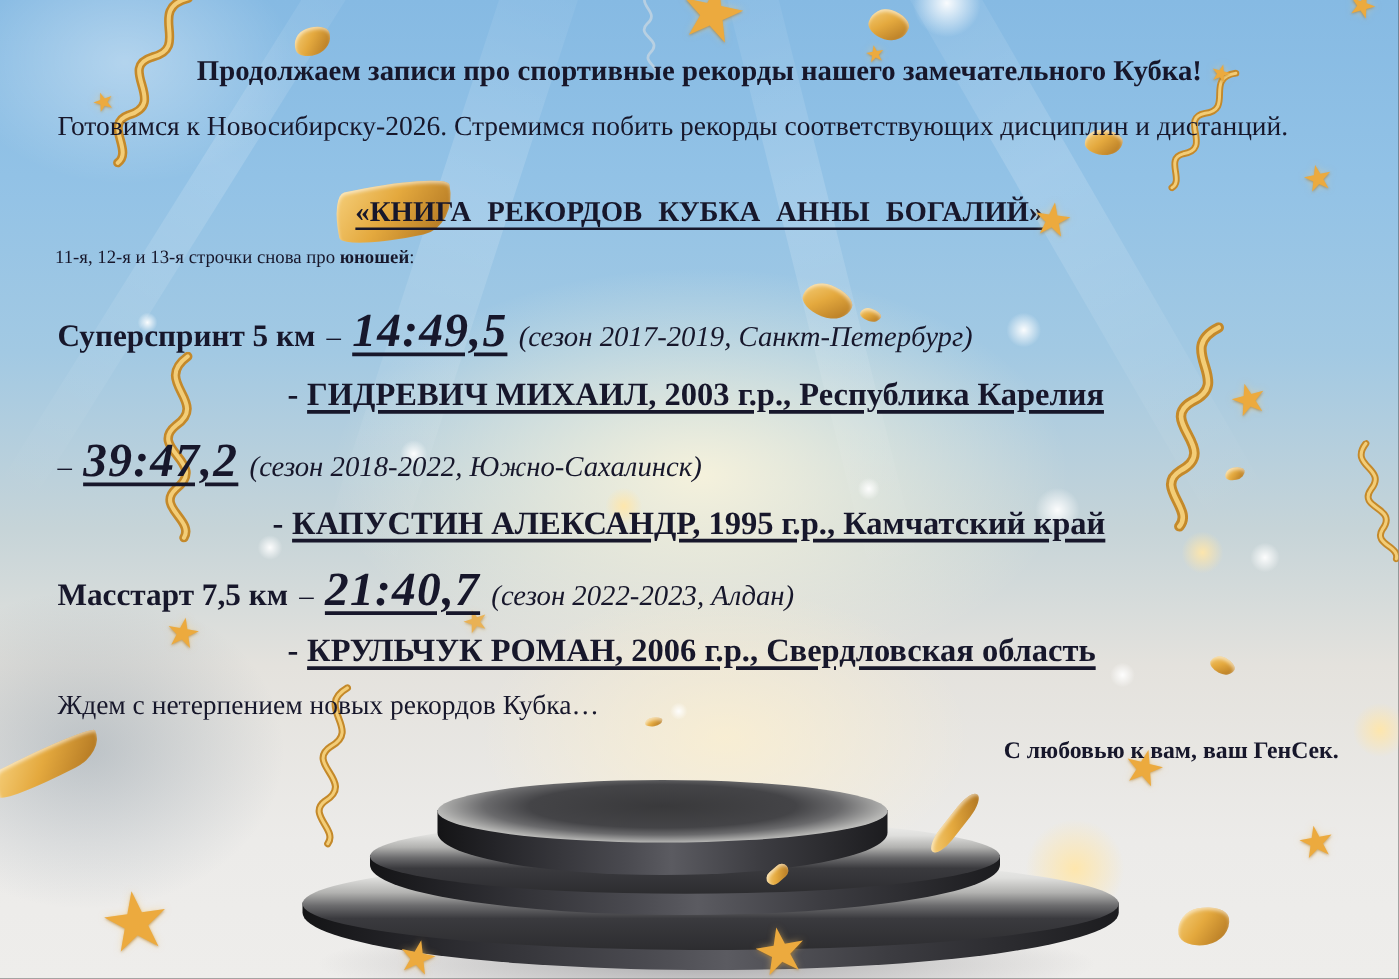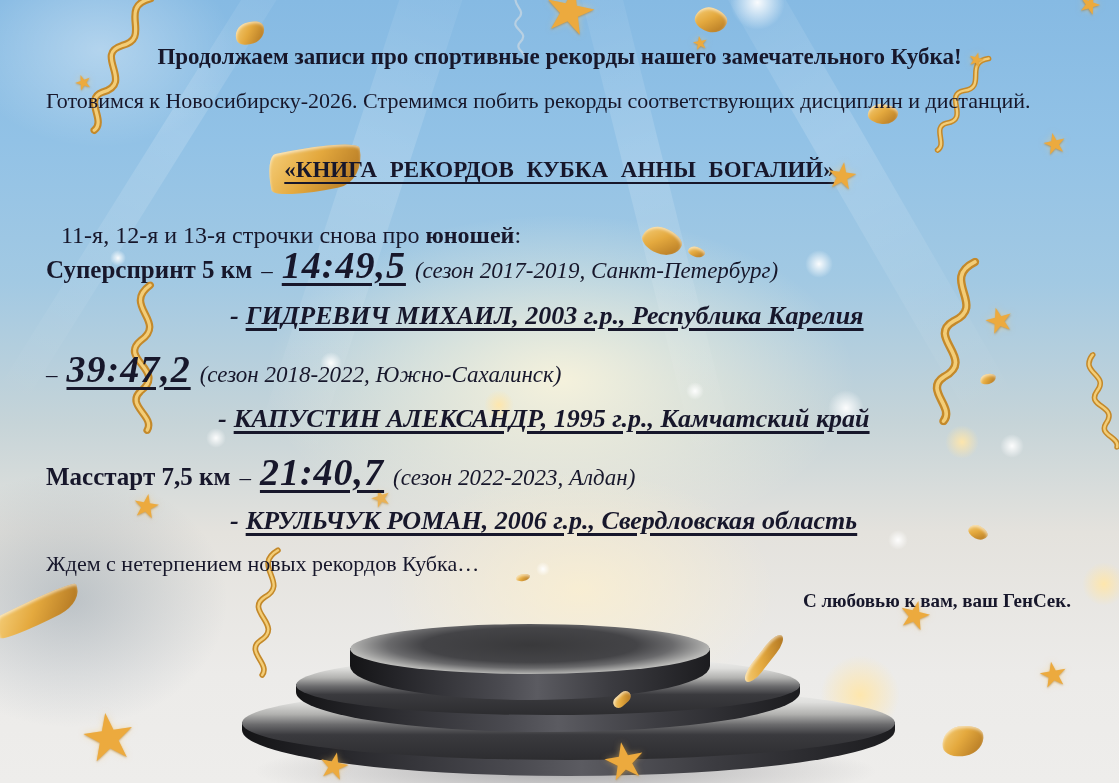--- a/index.html
+++ b/index.html
@@ -49,28 +49,28 @@
   .t-t { left:350px; top:624px; width:360px; height:50px;
          background:radial-gradient(ellipse at 50% 42%, #39393b 0%, #444447 42%, #6a6a6c 56%, #b6b6b4 71%, #e4e4e2 85%, #f2f2f0 100%); }
   
   .content { position:absolute; inset:0; z-index:5; }
   .t-title { position:absolute; top:44px; left:0; width:100%; text-align:center;
              font-size:23px; font-weight:bold; }
   .t-para  { position:absolute; top:84px; left:46px; width:985px; font-size:22px; line-height:34px; }
   .t-head  { position:absolute; top:157px; left:0; width:100%; text-align:center;
              font-size:23px; font-weight:bold; word-spacing:7px;
              text-decoration:underline; text-decoration-thickness:2px; text-underline-offset:5px; }
-  .t-sub   { position:absolute; top:198px; left:61px; font-size:24px;margin-top:24px; }
+  .t-sub   { position:absolute; top:198px; left:44px; font-size:15px; }
   .rec  { position:absolute; display:flex; align-items:baseline; gap:9px; white-space:nowrap; }
   .disc { font-size:25px; font-weight:bold; }
   .sep  { font-size:23px; }
   .time { font-size:38px; font-weight:bold; font-style:italic; letter-spacing:1px;
           text-decoration:underline; text-decoration-thickness:3px; text-underline-offset:5px; }
   .season { font-size:23px; font-style:italic; }
-  .ath  { position:absolute; font-size:26px; font-weight:bold; font-style:italic; white-space:nowrap; }
+  .ath  { position:absolute; font-size:26px; font-weight:bold; white-space:nowrap; }
   .ath .uname { text-decoration:underline; text-decoration-thickness:2.5px; text-underline-offset:4px; margin-left:7px; }
   .rec1 { top:243px; left:46px; }  .ath1 { top:301px; left:230px; }
   .rec2 { top:347px; left:46px; }  .ath2 { top:404px; left:218px; }
   .rec3 { top:450px; left:46px; }  .ath3 { top:506px; left:230px; }
   .t-outro { position:absolute; top:551px; left:46px; font-size:22px; }
   .t-sig   { position:absolute; top:590px; right:48px; font-size:19px; font-weight:bold; }
   .above { z-index:6; }
 </style>
 </head>
 <body>

